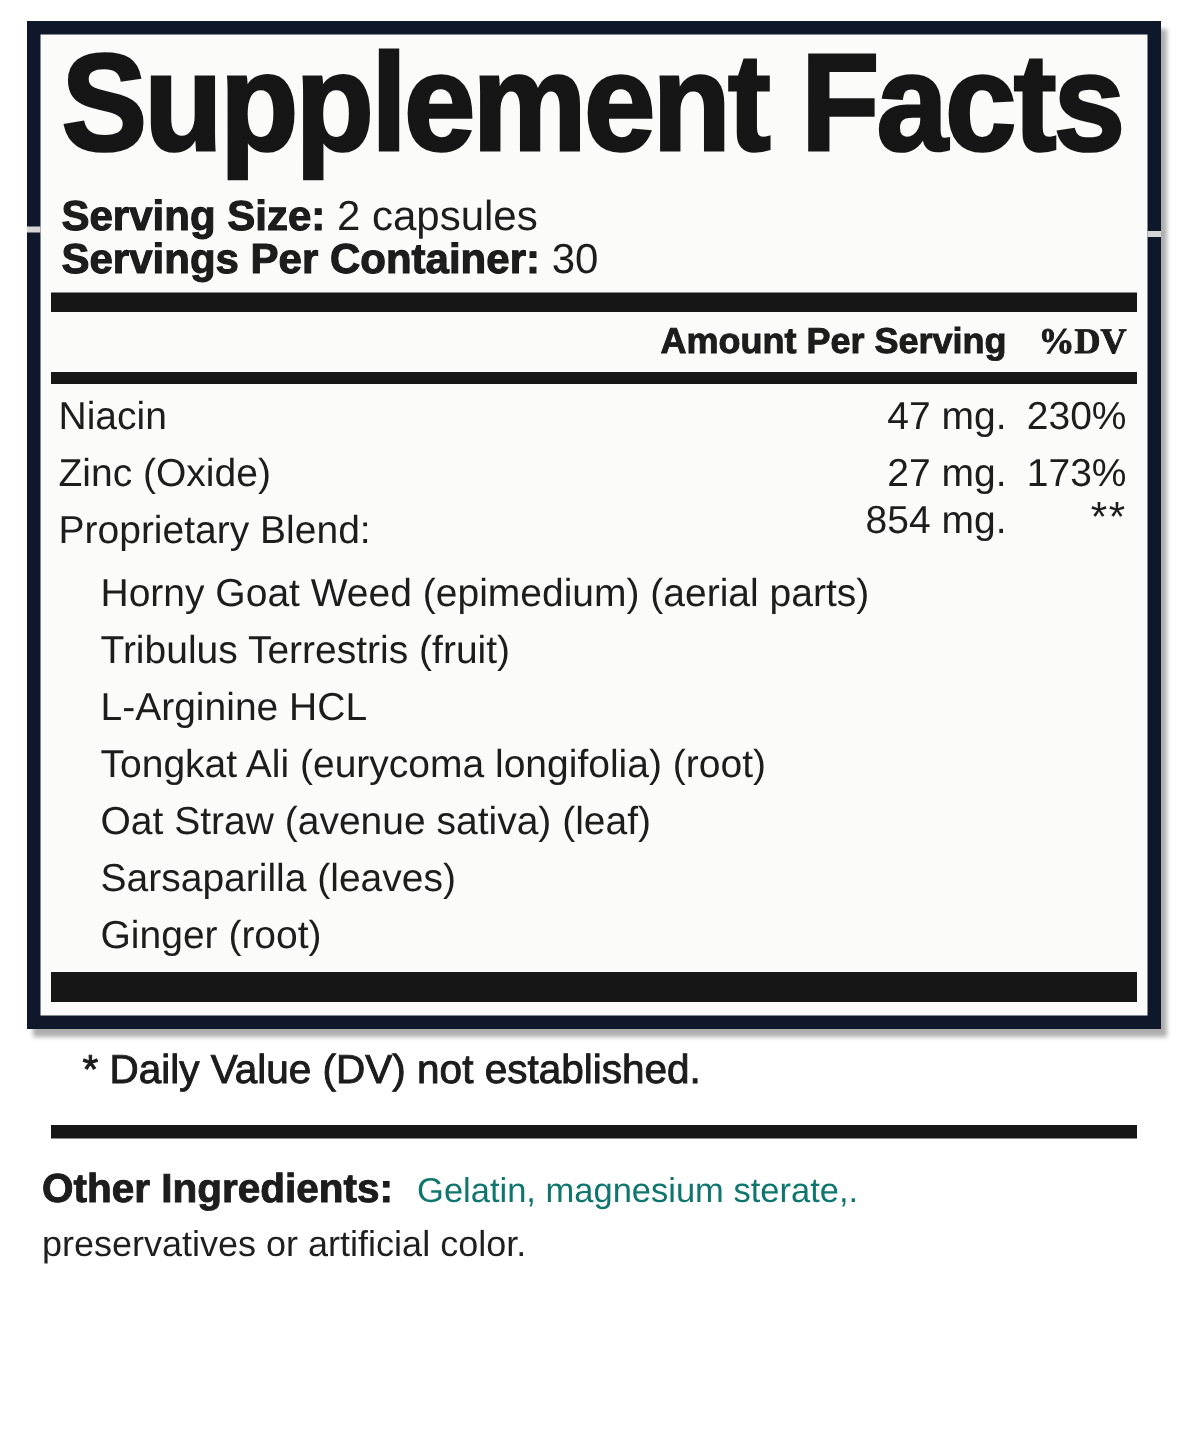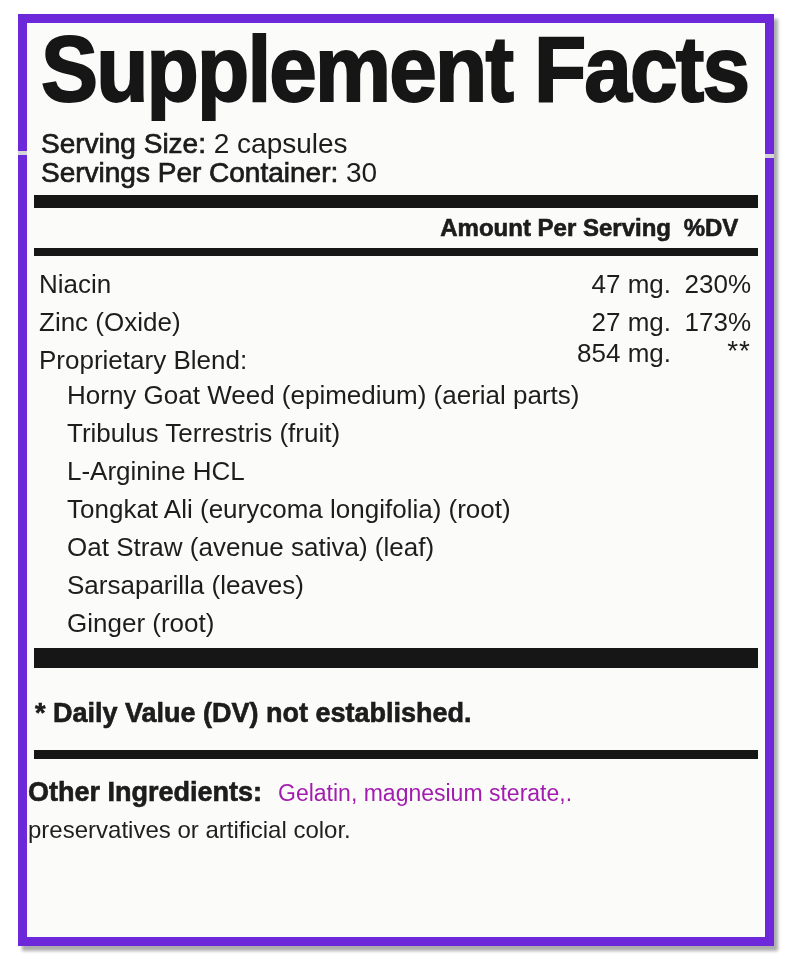--- a/index.html
+++ b/index.html
@@ -6,63 +6,63 @@
   body {
     width:792px; height:960px;
     background:#ffffff;
     font-family:"Liberation Sans", sans-serif;
     color:#1d1d1d;
     position:relative;
     overflow:hidden;
   }
   .label {
     position:absolute; left:18px; top:14px;
-    width:756px; height:932px;
+    width:756px; height:672px;
     box-sizing:border-box;
-    border:9px solid #6d28d9;
+    border:9px solid #0f172a;
     background:#fbfbfa;
     box-shadow:4px 5px 3px rgba(0,0,0,0.32);
   }
   .title {
     height:80px; margin:6px 0 0 14px;
     display:flex; align-items:center;
     font-size:92px; font-weight:bold;
     letter-spacing:-2px; white-space:nowrap;
     color:#161616;
     -webkit-text-stroke:2px #161616;
     transform:scaleX(0.93); transform-origin:left center;
   }
   .serving { margin:20px 0 0 14px; font-size:28px; line-height:29px; white-space:nowrap; }
-  .b { font-weight:normal; -webkit-text-stroke:0.7px #161616; }
+  .b { font-weight:bold; -webkit-text-stroke:0.7px #161616; }
   .bar { background:#161616; margin-left:7px; margin-right:7px; }
   .bar-thick  { height:13px; margin-top:8px; }
   .bar-thin   { height:8px; }
   .bar-xthick { height:20px; margin-top:6px; }
   .bar-thin2  { height:9px; margin-top:22px; }
   .thead {
     height:40px; display:flex; align-items:center; justify-content:flex-end;
     padding-right:14px; font-size:24px; font-weight:bold;padding-left:20px; -webkit-text-stroke:0.6px #161616;
   }
-  .thead .dvcol { width:80px; text-align:center; }
+  .thead .dvcol { width:80px; text-align:right;font-family:Liberation Serif, serif; }
   .rows { padding:6px 14px 0 12px; font-size:26px; }
-  .row { height:38px; display:flex; align-items:flex-end; }
+  .row { height:38px; display:flex; align-items:flex-start; }
   .row .name { flex:1; white-space:nowrap; }
   .row .amount { width:140px; text-align:right; white-space:nowrap; }
   .row .dv { width:80px; text-align:right; white-space:nowrap; }
   .row-blend .amount { transform:translateY(-7px); }
   .row-blend .dv { transform:translateY(-9px); font-size:28px; letter-spacing:1px; }
   .blend-item { height:38px; display:flex; align-items:center; margin-left:28px; white-space:nowrap; }
   .footnote {
-    margin:30px 0 0 8px; height:30px; display:flex; align-items:center;
-    font-size:27px; font-weight:bold; -webkit-text-stroke:0.6px #161616; white-space:nowrap;
+    margin:30px 0 0 28px; height:30px; display:flex; align-items:center;
+    font-size:27px; font-weight:normal; -webkit-text-stroke:0.6px #161616; white-space:nowrap;
   }
   .other { padding-left:1px; font-size:24px; }
   .other-line1 { margin-top:18px; height:30px; display:flex; align-items:baseline; white-space:nowrap; }
   .oi-label { font-size:27px; font-weight:bold; -webkit-text-stroke:0.6px #161616; }
-  .oi-value { font-size:23px; margin-left:16px; color:#a21caf; }
+  .oi-value { font-size:23px; margin-left:16px; color:#0f766e; }
   .disc { margin-top:8px; height:30px; display:flex; align-items:center; white-space:nowrap; color:#1f1f1f; }
   .notch { position:absolute; width:9px; height:4px; background:#d5d5d5; }
   .notch-left  { left:-9px;  top:128px; }
   .notch-right { right:-9px; top:131px; }
 </style>
 </head>
 <body>
 
 <div class="label">
   <div class="notch notch-left"></div>

